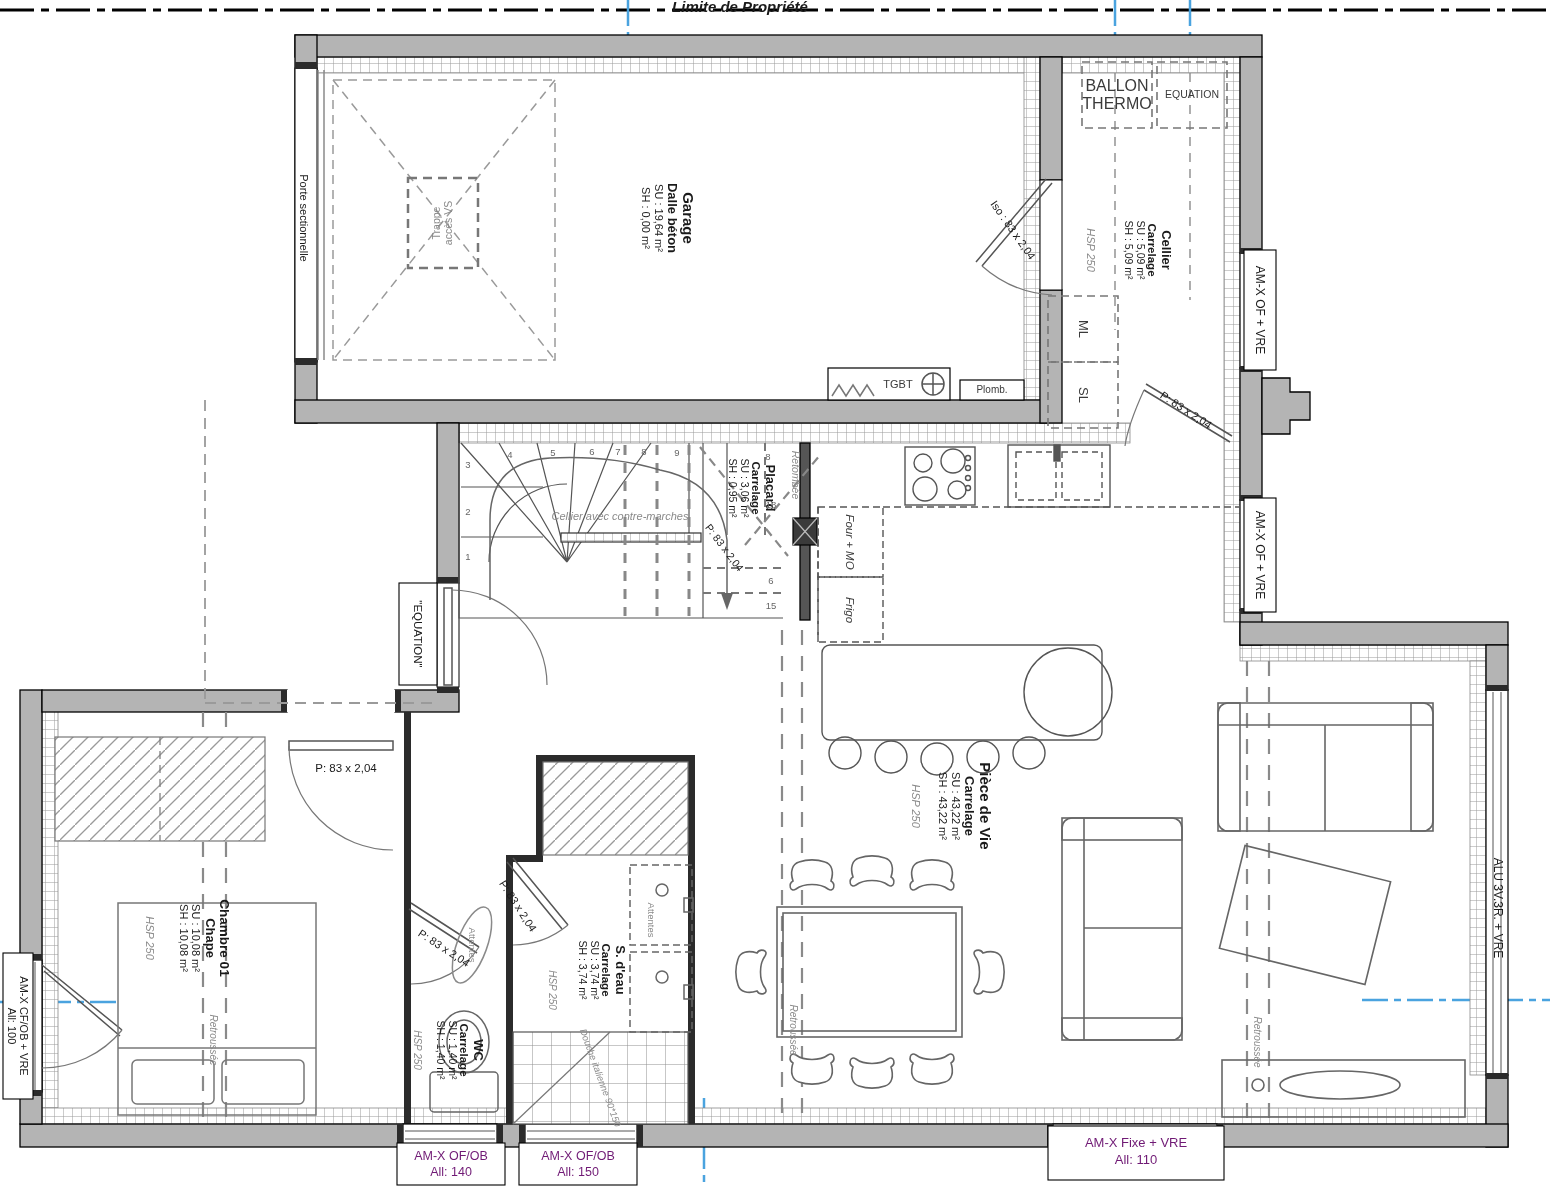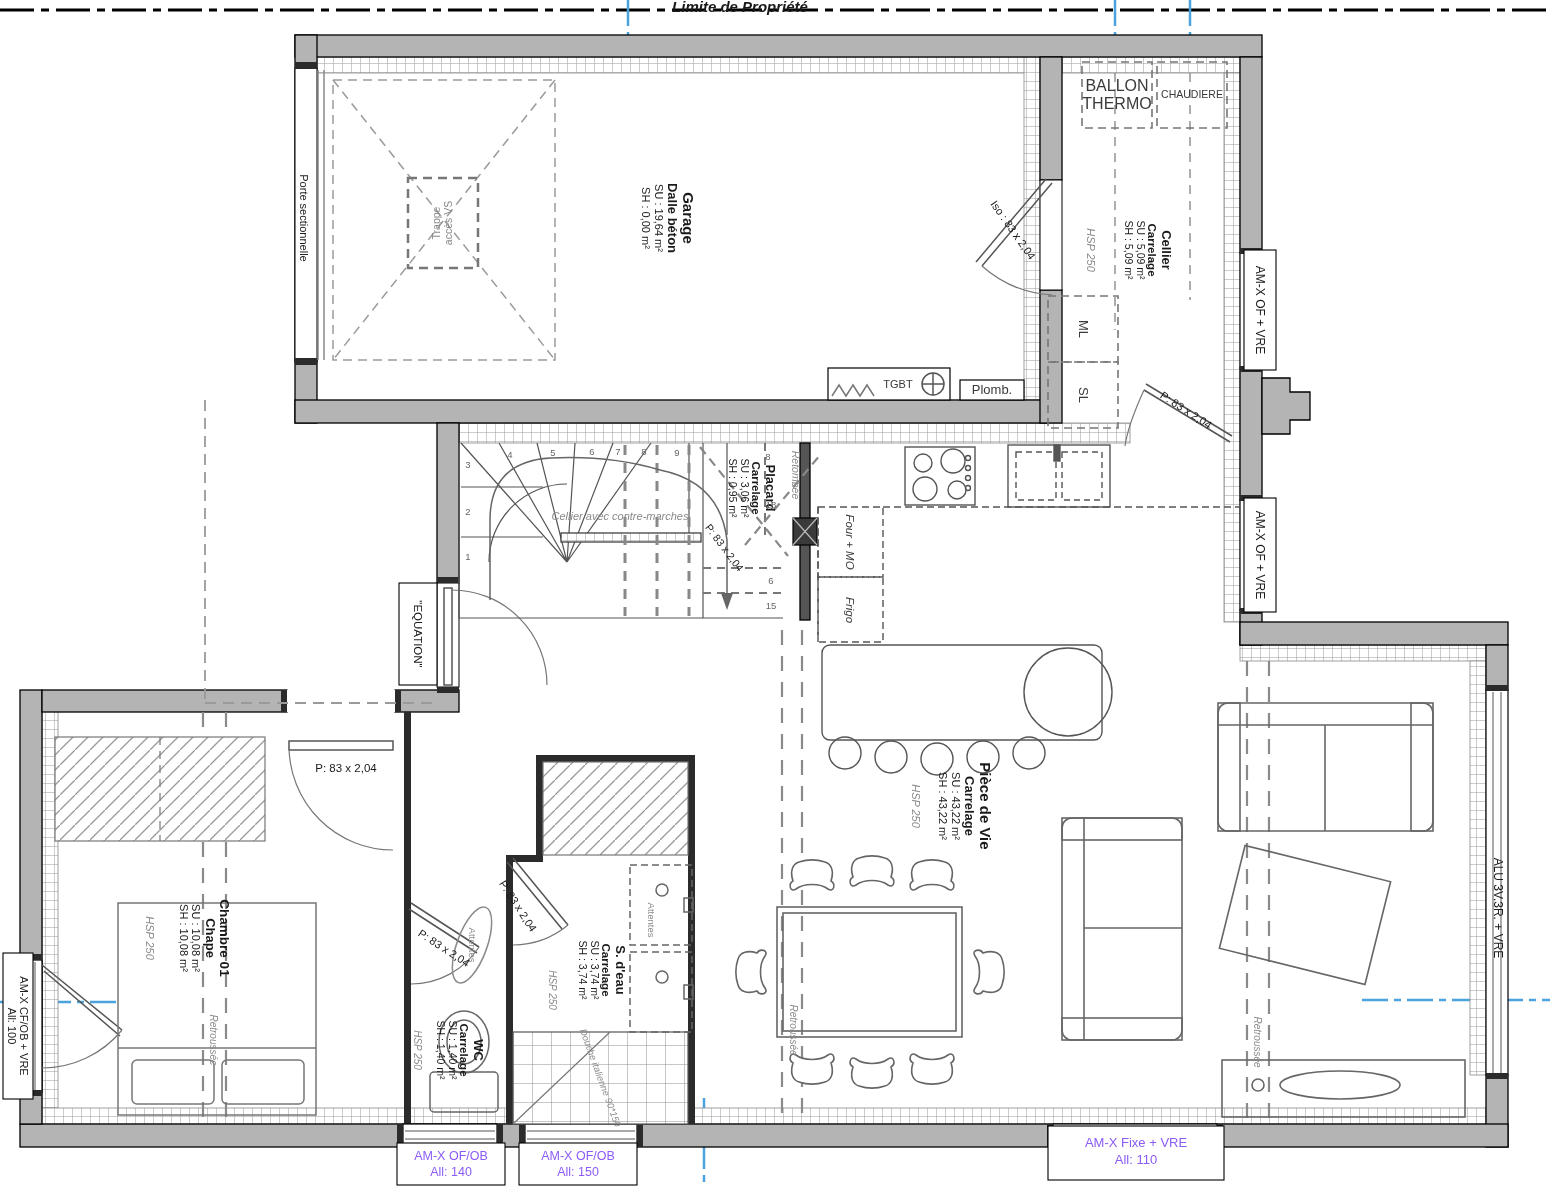--- a/index.html
+++ b/index.html
@@ -13,21 +13,21 @@
   .i{font-style:italic;}
   .g{color:#8a8a8a;}
   .dk{color:#3a3a3a;}
   .rn{font-weight:700;font-size:15px;}
   .rf{font-weight:700;font-size:13px;}
   .ra{font-size:11px;}
   .sm .rn{font-size:13px;}
   .sm .rf{font-size:11.5px;}
   .sm .ra{font-size:10.5px;}
   .num{font-size:9.5px;color:#666;}
-  .win2{font-size:12.5px;color:#8b5cf6;line-height:1.3;}
+  .win2{font-size:12.5px;color:#701a75;line-height:1.3;}
 </style>
 </head>
 <body>
 
 <div id="plan">
 <svg width="1550" height="1188" viewBox="0 0 1550 1188">
   <defs>
     <pattern id="grid" width="9" height="9" patternUnits="userSpaceOnUse">
       <rect width="9" height="9" fill="#ffffff"></rect>
       <path d="M9 0H0V9" fill="none" stroke="#9a9a9a" stroke-width="1"></path>
@@ -361,25 +361,25 @@
 <div class="lbl r90 i g" style="left:1091px;top:250px;font-size:11px">HSP 250</div>
 <div class="lbl r90 i g" style="left:916px;top:806px;font-size:11px">HSP 250</div>
 <div class="lbl r90 i g" style="left:150px;top:938px;font-size:11px">HSP 250</div>
 <div class="lbl r90 i g" style="left:417px;top:1050px;font-size:10px">HSP 250</div>
 <div class="lbl r90 i g" style="left:552px;top:990px;font-size:10px">HSP 250</div>
 
 <div class="lbl dk" style="left:1117px;top:95px;font-size:16px">
   <div>BALLON</div>
   <div>THERMO</div>
 </div>
-<div class="lbl dk" style="left:1192px;top:95px;font-size:10.5px">CHAUDIERE</div>
+<div class="lbl dk" style="left:1192px;top:95px;font-size:10.5px">EQUATION</div>
 <div class="lbl r90 dk" style="left:1083px;top:329px;font-size:13px">ML</div>
 <div class="lbl r90 dk" style="left:1083px;top:395px;font-size:13px">SL</div>
 <div class="lbl dk" style="left:898px;top:384px;font-size:11px">TGBT</div>
-<div class="lbl dk" style="left:992px;top:390px;font-size:13px">Plomb.</div>
+<div class="lbl dk" style="left:992px;top:390px;font-size:10px">Plomb.</div>
 <div class="lbl r90 i dk" style="left:850px;top:542px;font-size:11.5px">Four + MO</div>
 <div class="lbl r90 i dk" style="left:850px;top:610px;font-size:11.5px">Frigo</div>
 
 <div class="lbl i g" style="left:620px;top:516px;font-size:11px">Cellier avec contre-marches</div>
 <div class="lbl num" style="left:468px;top:557px">1</div>
 <div class="lbl num" style="left:468px;top:512px">2</div>
 <div class="lbl num" style="left:468px;top:465px">3</div>
 <div class="lbl num" style="left:510px;top:455px">4</div>
 <div class="lbl num" style="left:553px;top:453px">5</div>
 <div class="lbl num" style="left:592px;top:452px">6</div>

